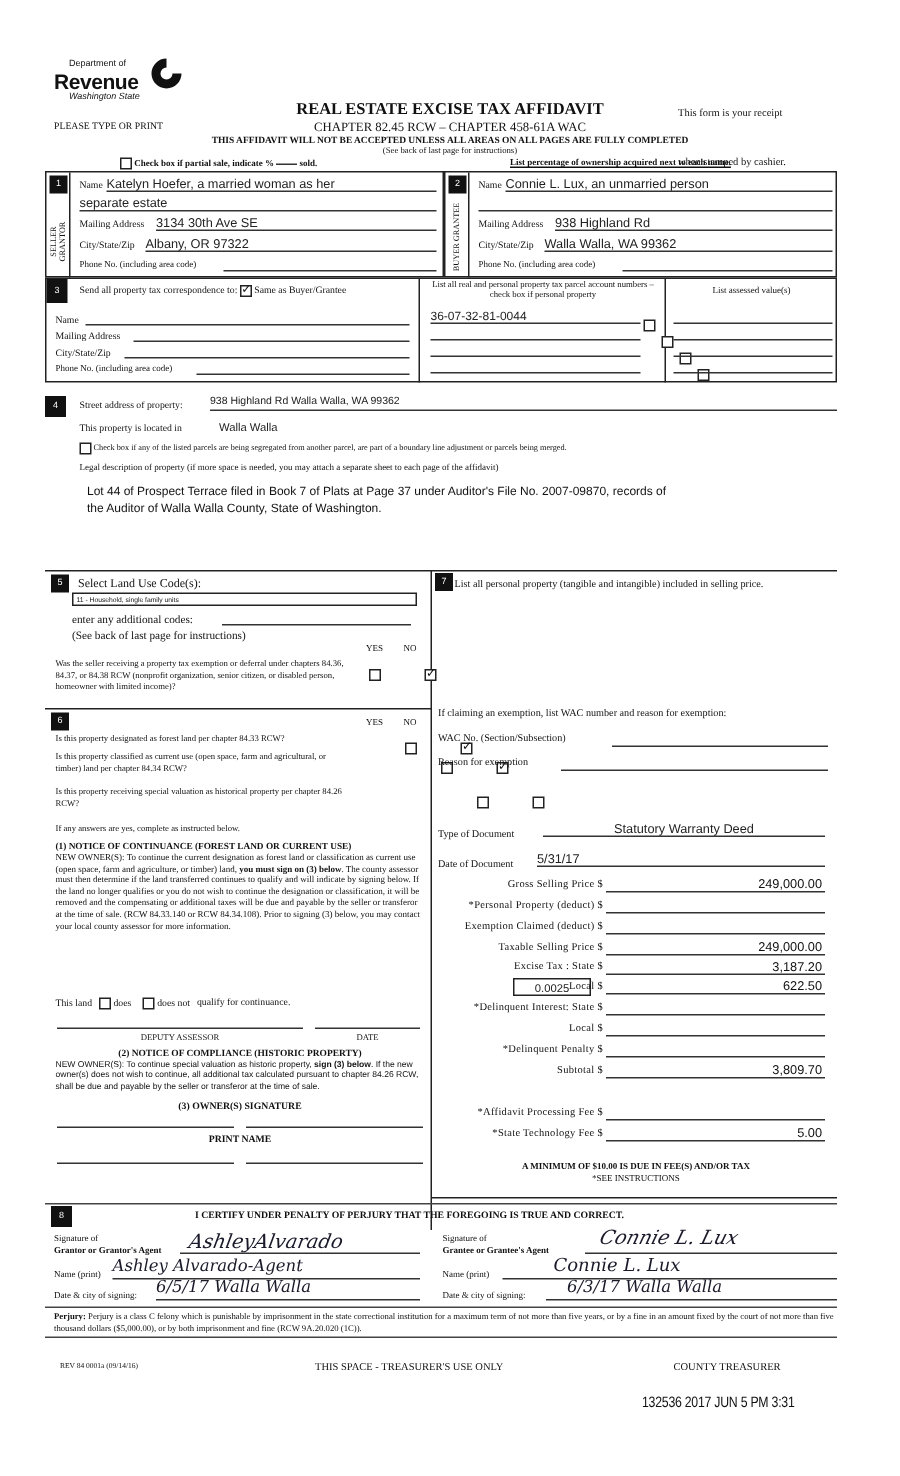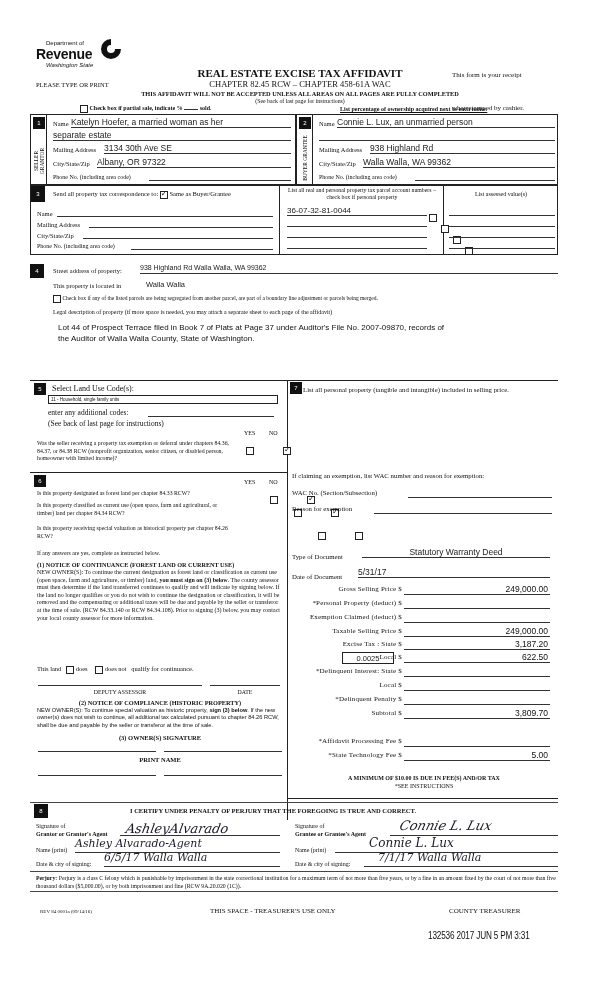--- a/index.html
+++ b/index.html
@@ -287,21 +287,21 @@
 <div class="abs" style="left:36px;top:861px;font-size:6px;">Date &amp; city of signing:</div>
 <div class="abs line hand" style="left:104px;top:851px;width:176px;height:16px;font-size:11px;">6/5/17  Walla Walla</div>
 
 <div class="abs" style="left:295px;top:823px;font-size:6px;">Signature of</div>
 <div class="abs" style="left:295px;top:831px;font-size:6px;font-weight:bold;">Grantee or Grantee's Agent</div>
 <div class="abs hand" style="left:400px;top:818px;font-size:13px;transform:skewX(-15deg);">Connie L. Lux</div>
 <div class="abs line" style="left:390px;top:832px;width:168px;height:4px;"></div>
 <div class="abs" style="left:295px;top:847px;font-size:6px;">Name (print)</div>
 <div class="abs line hand" style="left:335px;top:836px;width:223px;height:17px;font-size:12px;padding-left:34px;">Connie L. Lux</div>
 <div class="abs" style="left:295px;top:861px;font-size:6px;">Date &amp; city of signing:</div>
-<div class="abs line hand" style="left:364px;top:851px;width:194px;height:16px;font-size:11px;padding-left:14px;">7/1/17  Walla Walla</div>
+<div class="abs line hand" style="left:364px;top:851px;width:194px;height:16px;font-size:11px;padding-left:14px;">6/3/17  Walla Walla</div>
 
 <div class="abs" style="left:30px;top:871px;width:528px;height:1px;background:#444;"></div>
 <div class="abs" style="left:36px;top:874px;width:520px;font-size:5.8px;line-height:8px;">
   <b>Perjury:</b><span> Perjury is a class C felony which is punishable by imprisonment in the state correctional institution for a maximum term of not more than five years, or by a fine in an amount fixed by the court of not more than five thousand dollars ($5,000.00), or by both imprisonment and fine (RCW 9A.20.020 (1C)).</span>
 </div>
 <div class="abs" style="left:30px;top:891px;width:528px;height:1px;background:#444;"></div>
 
 
 <div class="abs" style="left:40px;top:909px;font-size:5px;">REV 84 0001a (09/14/16)</div>
 <div class="abs" style="left:210px;top:907px;font-size:7px;">THIS SPACE - TREASURER'S USE ONLY</div>

